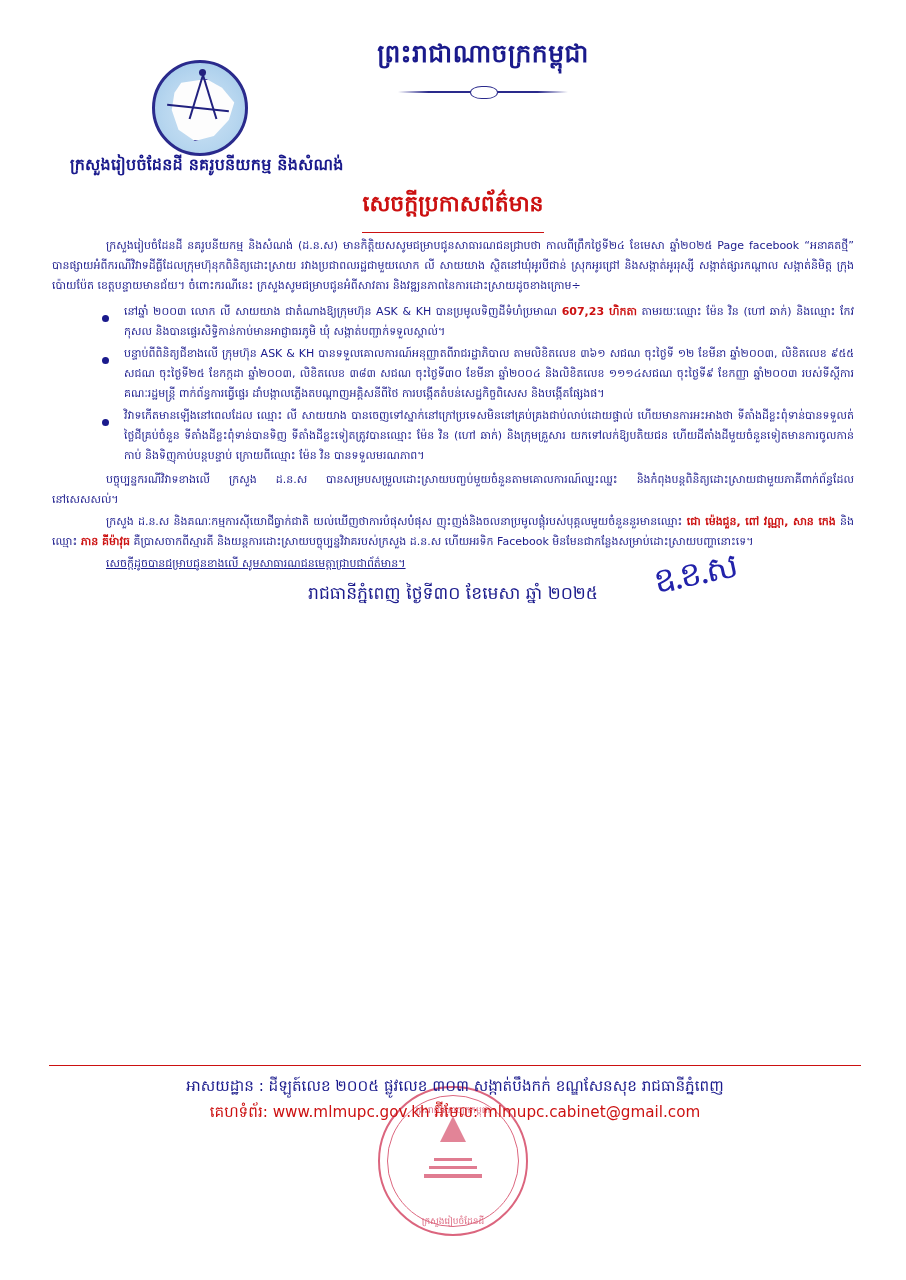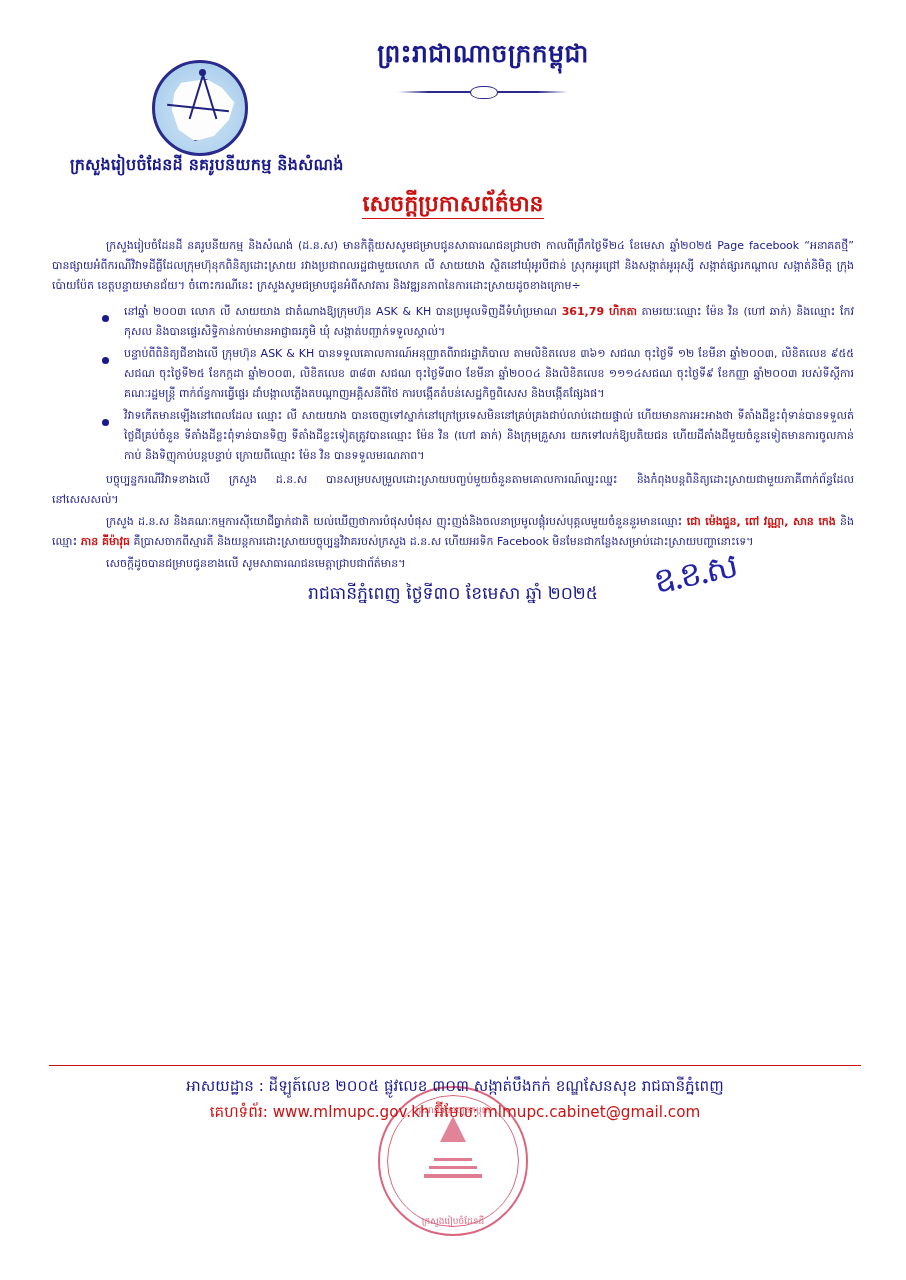--- a/index.html
+++ b/index.html
@@ -121,21 +121,21 @@
   }
 
   
   .doc-title {
     text-align: center;
     font-size: 22px;
     color: #cc1111;
     margin: 18px 0 14px 0;
     font-weight: 600;
   }
-  .doc-title .u { border-bottom: 1.5px solid #cc1111; padding-bottom: 2px; }
+  .doc-title .u { border-bottom: 1.5px solid #cc1111; padding-bottom: 16px; }
 
   
   .body-text {
     font-size: 11px;
     line-height: 1.82;
     color: #1a1a8c;
     text-align: justify;
   }
   p.para { margin: 0 0 2px 0; text-indent: 54px; }
   .red { color: #cc1111; font-weight: 700; }
@@ -154,21 +154,21 @@
   ul.bullets > li:before {
     content: "";
     position: absolute;
     left: 4px; top: 13px;
     width: 7px; height: 7px;
     border-radius: 50%;
     background: #1a1a8c;
   }
 
   
-  .closing { margin-top: 6px; }
+  .closing { margin-top: 6px; text-decoration: underline; }
   .sig-block {
     text-align: center;
     margin-top: 4px;
     position: relative;
   }
   .sig-line {
     font-size: 17.2px;
     color: #1a1a8c;
     line-height: 1.85;
   }
@@ -276,21 +276,21 @@
   <div class="doc-title">
     <span class="u">សេចក្តីប្រកាសព័ត៌មាន</span>
   </div>
 
   <div class="body-text">
 
     <p class="para">ក្រសួងរៀបចំដែនដី នគរូបនីយកម្ម និងសំណង់ (ដ.ន.ស) មានកិត្តិយសសូមជម្រាបជូនសាធារណជនជ្រាបថា កាលពីព្រឹកថ្ងៃទី២៤ ខែមេសា ឆ្នាំ២០២៥ Page facebook “អនាគតថ្មី” បានផ្សាយអំពីករណីវិវាទដីធ្លីដែលក្រុមហ៊ុនុកពិនិត្យដោះស្រាយ រវាងប្រជាពលរដ្ឋជាមួយលោក លី សាយយាង ស្ថិតនៅឃុំអូរបីជាន់ ស្រុកអូរជ្រៅ និងសង្កាត់អូររុស្សី សង្កាត់ផ្សារកណ្តាល សង្កាត់និមិត្ត ក្រុងប៉ោយប៉ែត ខេត្តបន្ទាយមានជ័យ។ ចំពោះករណីនេះ ក្រសួងសូមជម្រាបជូនអំពីសាវតារ និងវឌ្ឍនភាពនៃការដោះស្រាយដូចខាងក្រោម÷</p>
 
     <ul class="bullets">
       <li>
-        <span>នៅឆ្នាំ ២០០៣ លោក លី សាយយាង ជាតំណាងឱ្យក្រុមហ៊ុន ASK &amp; KH បានប្រមូលទិញដីទំហំប្រមាណ </span><span class="red">361,79 ហិកតា</span><span> តាមរយៈឈ្មោះ ម៉ែន វិន (ហៅ ឆាក់) និងឈ្មោះ កែវ កុសល និងបានផ្ទេរសិទ្ធិកាន់កាប់មានអាជ្ញាធរភូមិ ឃុំ សង្កាត់បញ្ជាក់ទទួលស្គាល់។</span>
+        <span>នៅឆ្នាំ ២០០៣ លោក លី សាយយាង ជាតំណាងឱ្យក្រុមហ៊ុន ASK &amp; KH បានប្រមូលទិញដីទំហំប្រមាណ </span><span class="red">607,23 ហិកតា</span><span> តាមរយៈឈ្មោះ ម៉ែន វិន (ហៅ ឆាក់) និងឈ្មោះ កែវ កុសល និងបានផ្ទេរសិទ្ធិកាន់កាប់មានអាជ្ញាធរភូមិ ឃុំ សង្កាត់បញ្ជាក់ទទួលស្គាល់។</span>
       </li>
       <li>
         <span>បន្ទាប់ពីពិនិត្យជីខាងលើ ក្រុមហ៊ុន ASK &amp; KH បានទទួលគោលការណ៍អនុញ្ញាតពីរាជរដ្ឋាភិបាល តាមលិខិតលេខ ៣៦១ សជណ ចុះថ្ងៃទី ១២ ខែមីនា ឆ្នាំ២០០៣, លិខិតលេខ ៩៥៥ សជណ ចុះថ្ងៃទី២៥ ខែកក្កដា ឆ្នាំ២០០៣, លិខិតលេខ ៣៨៣ សជណ ចុះថ្ងៃទី៣០ ខែមីនា ឆ្នាំ២០០៤ និងលិខិតលេខ ១១១៤សជណ ចុះថ្ងៃទី៩ ខែកញ្ញា ឆ្នាំ២០០៣ របស់ទីស្តីការគណៈរដ្ឋមន្ត្រី ពាក់ព័ន្ធការធ្វើផ្ទេរ ដាំបង្កាលភ្លើងតបណ្តាញអគ្គិសនីពីថៃ ការបង្កើតតំបន់សេដ្ឋកិច្ចពិសេស និងបង្កើតផ្សែងផ។</span>
       </li>
       <li>
         <span>វិវាទកើតមានឡើងនៅពេលដែល ឈ្មោះ លី សាយយាង បានចេញទៅស្នាក់នៅក្រៅប្រទេសមិននៅគ្រប់គ្រងជាប់លាប់ដោយផ្ទាល់ ហើយមានការអះអាងថា ទីតាំងដីខ្លះពុំទាន់បានទទួលត់ថ្លៃជីគ្រប់ចំនួន ទីតាំងដីខ្លះពុំទាន់បានទិញ ទីតាំងដីខ្លះទៀតត្រូវបានឈ្មោះ ម៉ែន វិន (ហៅ ឆាក់) និងក្រុមគ្រួសារ យកទៅលក់ឱ្យបតិយជន ហើយដីតាំងដីមួយចំនួនទៀតមានការចូលកាន់កាប់ និងទិញុកាប់បន្តបន្ទាប់ ក្រោយពីឈ្មោះ ម៉ែន វិន បានទទួលមរណភាព។</span>
       </li>
     </ul>
 
     <p class="para">បច្ចុប្បន្នករណីវិវាទខាងលើ ក្រសួង ដ.ន.ស បានសម្របសម្រួលដោះស្រាយបញ្ចប់មួយចំនួនតាមគោលការណ៍ឈ្នះឈ្នះ និងកំពុងបន្តពិនិត្យដោះស្រាយជាមួយភាគីពាក់ព័ន្ធដែលនៅសេសសល់។</p>

